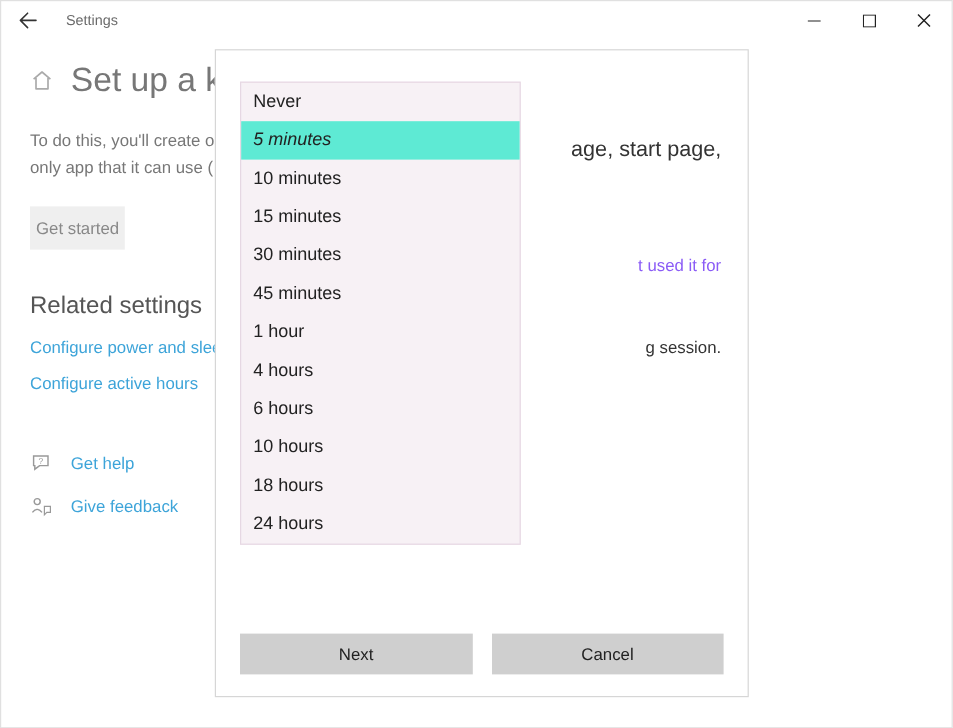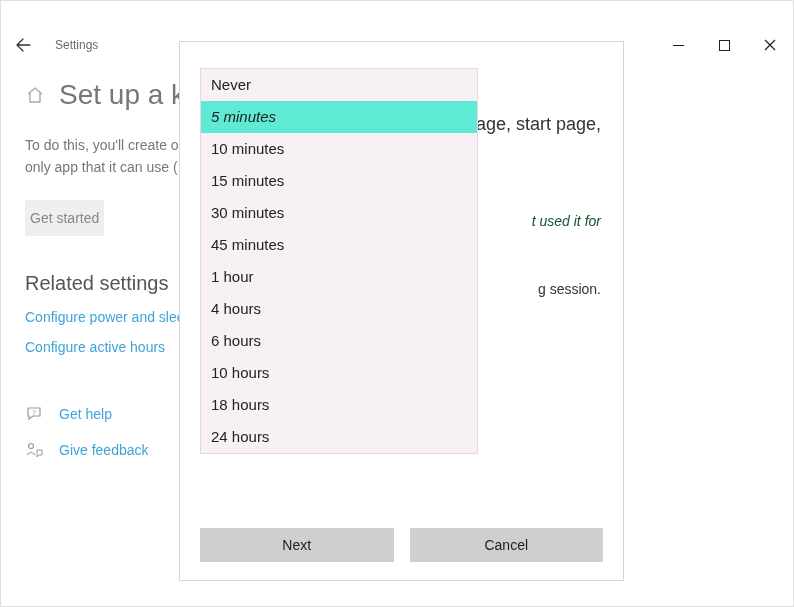--- a/index.html
+++ b/index.html
@@ -10,21 +10,20 @@
     height: 607px;
     overflow: hidden;
     position: relative;
     border: 1px solid #e0e0e0;
   }
   .titlebar {
     height: 32px;
     display: flex;
     align-items: center;
     position: relative;
-    margin-top: 28px;
   }
   .back-btn {
     width: 44px;
     height: 32px;
     display: flex;
     align-items: center;
     justify-content: center;
     color: #333;
     cursor: pointer;
   }
@@ -136,35 +135,34 @@
     right: 22px;
     font-size: 18px;
     color: #333;
     text-align: left;
   }
   .dialog-bg-text-2 {
     position: absolute;
     top: 171px;
     right: 22px;
     font-size: 14px;
-    color: #14532d;
-    font-style: italic;
+    color: #8b5cf6;
   }
   .dialog-bg-text-3 {
     position: absolute;
     top: 239px;
     right: 22px;
     font-size: 14px;
     color: #333;
   }
   .listbox {
     position: absolute;
     left: 20px;
     top: 26px;
-    width: 278px;
+    width: 234px;
     border: 1px solid #e6d8e3;
     background: #f7f1f5;
     z-index: 2;
   }
   .list-item {
     padding: 7px 10px 7px 10px;
     font-size: 15px;
     color: #222;
     cursor: pointer;
     line-height: 1.2;

